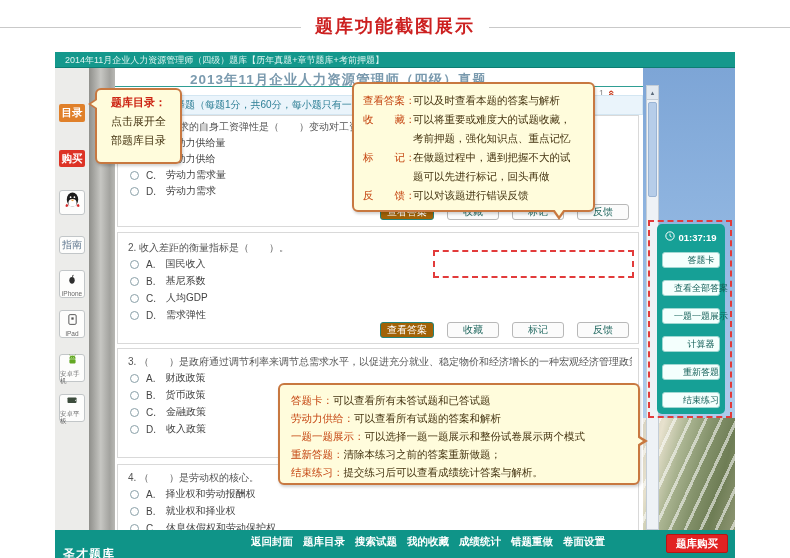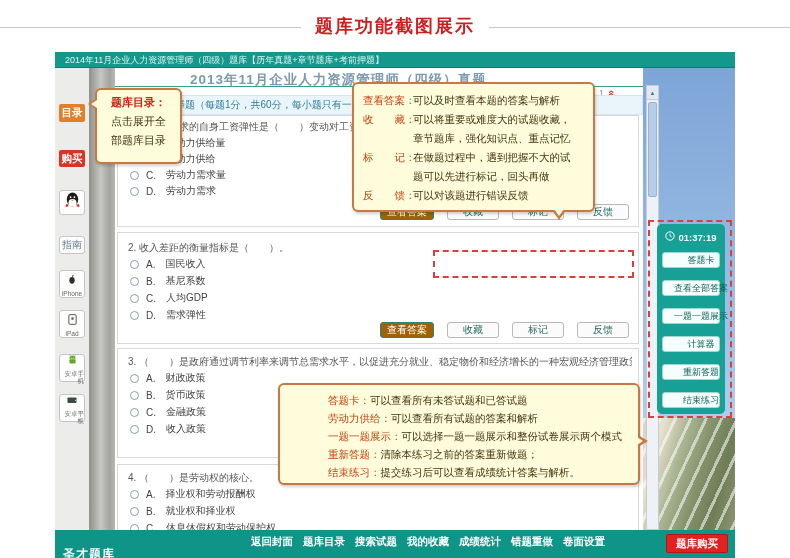--- a/index.html
+++ b/index.html
@@ -23,21 +23,21 @@
   .wp-coast { position:absolute; left:588px; top:366px; width:92px; height:112px; z-index:1;
     background:
       repeating-linear-gradient(115deg, rgba(255,255,255,.55) 0 3px, rgba(255,255,255,0) 3px 14px),
       linear-gradient(105deg,#d8d2c0 0%,#e7e1cd 18%,#aab491 38%,#85936c 58%,#6e7d55 78%,#8d9572 100%); }
 
   
   .rail { position:absolute; left:0; top:16px; width:34px; height:462px; background:#ececea; z-index:2; }
   .rail-btn { position:absolute; left:4px; width:26px; display:flex; flex-direction:column; align-items:center; justify-content:center; }
   .btn-catalog { top:36px; height:18px; background:#e0802a; border-radius:2px; color:#fff; font-size:10.5px; font-weight:bold; }
   .btn-buy { top:82px; height:17px; background:#dd3326; border-radius:2px; color:#fff; font-size:10.5px; font-weight:bold; }
-  .rail-card { background:#fdfdfc; border:1px solid #c2c6c8; border-radius:3px;text-align:right; }
+  .rail-card { background:#fdfdfc; border:1px solid #c2c6c8; border-radius:3px; }
   .rc-qq { top:122px; height:25px; }
   .rc-guide { top:168px; height:18px; color:#607890; font-size:10px; }
   .rc-dev { height:28px; }
   .rc-iphone { top:202px; } .rc-ipad { top:242px; } .rc-aphone { top:286px; } .rc-atablet { top:326px; }
   .dev-label { font-size:6.5px; color:#666; line-height:7px; }
 
   
   .panel { position:absolute; left:60px; top:16px; width:528px; height:462px; background:#fff; overflow:hidden; z-index:2; }
   .paper-title { position:absolute; left:75px; top:3px; font-size:13.5px; font-weight:bold; color:#7a9aae; letter-spacing:1px; white-space:nowrap; }
   .title-rule { position:absolute; left:0; top:18px; width:528px; height:0; border-top:1px solid #2f9e94; }
@@ -77,21 +77,21 @@
   .co1 { left:40px; top:36px; width:87px; height:76px; padding:3px 6px; font-size:11px; line-height:19px; text-align:center; }
   .co1 .co1-title { color:#cc2211; font-weight:bold; }
   .co1-tail { position:absolute; left:-9px; top:8px; width:0; height:0; border-top:6px solid transparent; border-bottom:6px solid transparent; border-right:9px solid #c87840; }
   .co1-tail:after { content:""; position:absolute; left:3px; top:-4px; border-top:4px solid transparent; border-bottom:4px solid transparent; border-right:6px solid #fffcdc; }
   .co2 { left:297px; top:30px; width:243px; height:130px; padding:7px 9px; font-size:10.5px; line-height:19px; }
   .co2 .line { display:flex; }
   .co2 .co-term { width:50px; flex:0 0 auto; }
   .co2-tail { position:absolute; left:198px; bottom:-10px; width:0; height:0; border-left:7px solid transparent; border-right:7px solid transparent; border-top:10px solid #c87840; }
   .co2-tail:after { content:""; position:absolute; left:-5px; top:-11px; border-left:5px solid transparent; border-right:5px solid transparent; border-top:7px solid #fffcdc; }
   .co3 { left:223px; top:331px; width:362px; height:102px; padding:6px 11px; font-size:10.5px; line-height:18px; }
-  .co3 .line { white-space:nowrap; overflow:hidden;margin-left:37px; }
+  .co3 .line { white-space:nowrap; overflow:hidden; }
   .co3-tail { position:absolute; right:-10px; top:50px; width:0; height:0; border-top:6px solid transparent; border-bottom:6px solid transparent; border-left:10px solid #c87840; }
   .co3-tail:after { content:""; position:absolute; left:-11px; top:-4px; border-top:4px solid transparent; border-bottom:4px solid transparent; border-left:6px solid #fffcdc; }
 
   
   .bottombar { position:absolute; left:0; top:478px; width:680px; height:28px; background:#0f9488; z-index:8; }
   .logo { position:absolute; left:8px; top:16px; }
   .logo-main { color:#fff; font-size:12px; font-weight:bold; letter-spacing:1px; }
   .logo-sub { color:#bfe8e2; font-size:6.5px; line-height:7px; }
   .bmenu { position:absolute; left:196px; top:0; height:24px; display:flex; align-items:center; gap:10px; }
   .bmenu .mitem { color:#fff; font-size:10.5px; font-weight:bold; white-space:nowrap; cursor:pointer; }
@@ -325,21 +325,21 @@
       <div class="line">
           <span class="co-term">查看答案：</span>
           <span class="co-text">可以及时查看本题的答案与解析</span>
         </div>
       <div class="line">
           <span class="co-term">收　　藏：</span>
           <span class="co-text">可以将重要或难度大的试题收藏，</span>
         </div>
       <div class="line">
           <span class="co-term"></span>
-          <span class="co-text">章节题库，强化知识点、重点记忆</span>
+          <span class="co-text">考前押题，强化知识点、重点记忆</span>
         </div>
       <div class="line">
           <span class="co-term">标　　记：</span>
           <span class="co-text">在做题过程中，遇到把握不大的试</span>
         </div>
       <div class="line">
           <span class="co-term"></span>
           <span class="co-text">题可以先进行标记，回头再做</span>
         </div>
       <div class="line">

